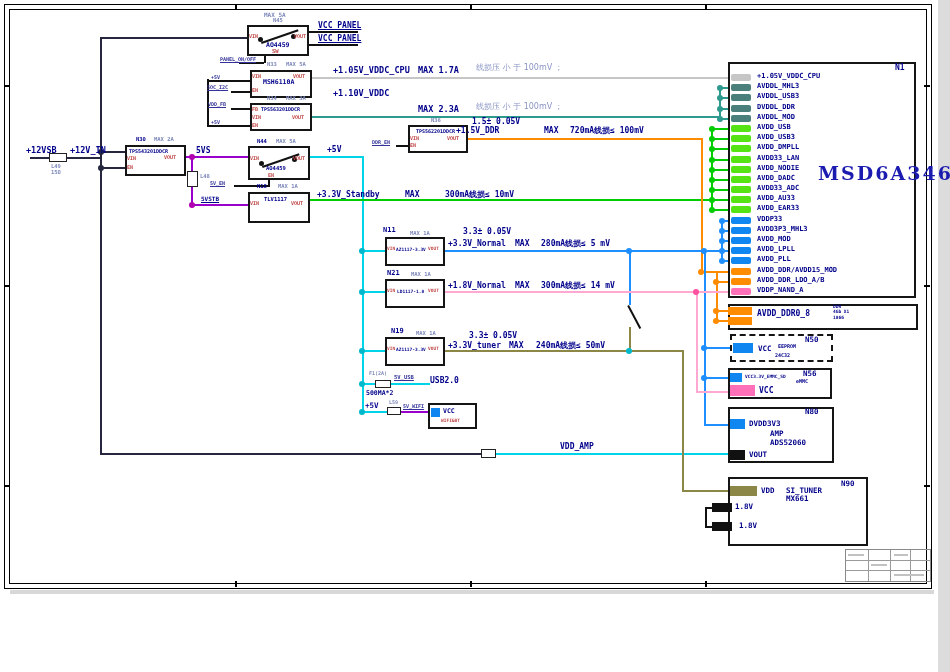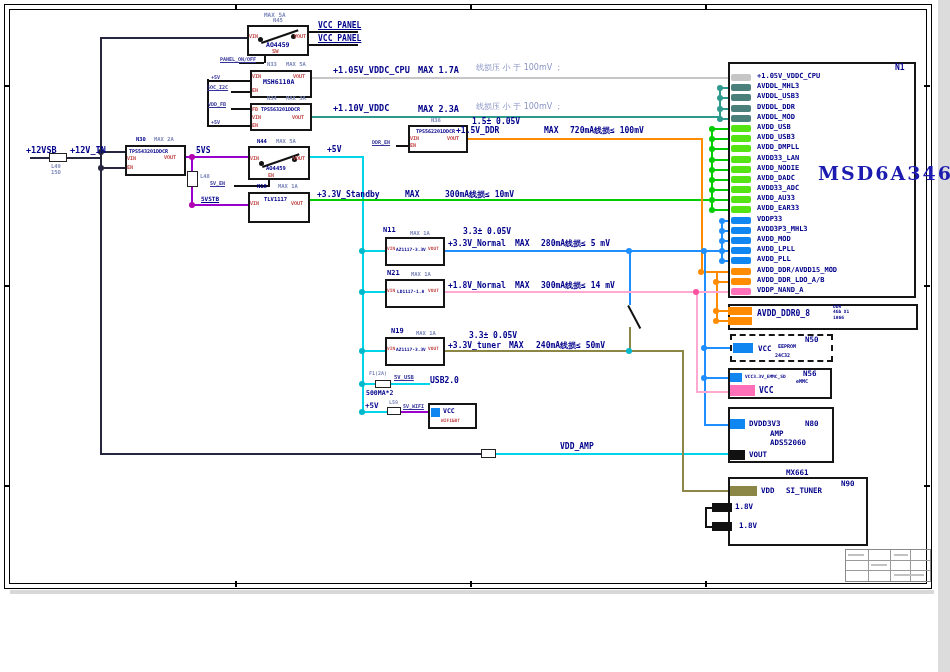--- a/index.html
+++ b/index.html
@@ -259,21 +259,21 @@
   <b class="t s55 gry" style="left:51px;top:170px">15Ω</b>
   <b class="t" style="left:196px;top:147px">5VS</b>
   <b class="t s55 gry" style="left:200px;top:174px">L48</b>
   <b class="t s6 ul" style="left:201px;top:196px">5VSTB</b>
   <b class="t" style="left:327px;top:146px">+5V</b>
 
   <b class="t s85" style="left:333px;top:66px">+1.05V_VDDC_CPU</b>
   <b class="t s85" style="left:418px;top:66px">MAX 1.7A</b>
   <span class="note" style="left:476px;top:64px">线损压 小 于 100mV ；</span>
 
-  <b class="t s85" style="left:333px;top:104px">+1.10V_VDDC</b>
+  <b class="t s85" style="left:333px;top:89px">+1.10V_VDDC</b>
   <b class="t s85" style="left:418px;top:105px">MAX 2.3A</b>
   <span class="note" style="left:476px;top:103px">线损压 小 于 100mV ；</span>
 
   <b class="t" style="left:472px;top:118px">1.5± 0.05V</b>
   <b class="t" style="left:456px;top:127px">+1.5V_DDR</b>
   <b class="t" style="left:544px;top:127px">MAX</b>
   <b class="t" style="left:570px;top:127px">720mA线损≤ 100mV</b>
 
   <b class="t" style="left:317px;top:191px">+3.3V_Standby</b>
   <b class="t" style="left:405px;top:191px">MAX</b>
@@ -325,34 +325,34 @@
 
   <div class="blk bb" style="left:728px;top:368px;width:104px;height:31px"></div>
   <b class="t s75" style="left:803px;top:370px">N56</b>
   <i class="msq" style="left:730px;top:373px;width:12px;height:9px;background:#0f86f0"></i>
   <b class="t s45" style="left:745px;top:375px">VCC3.3V_EMMC_SD</b>
   <b class="t s5" style="left:796px;top:379px">eMMC</b>
   <i class="msq" style="left:730px;top:385px;width:25px;height:11px;background:#ff70b8"></i>
   <b class="t" style="left:759px;top:387px">VCC</b>
 
   <div class="blk bb" style="left:728px;top:407px;width:106px;height:56px"></div>
-  <b class="t s75" style="left:805px;top:420px">N80</b>
+  <b class="t s75" style="left:805px;top:408px">N80</b>
   <i class="msq" style="left:730px;top:419px;width:15px;height:10px;background:#0f86f0"></i>
   <b class="t s75" style="left:749px;top:420px">DVDD3V3</b>
   <b class="t s75" style="left:770px;top:430px">AMP</b>
   <b class="t s75" style="left:770px;top:439px">ADS52060</b>
   <i class="msq" style="left:730px;top:450px;width:15px;height:10px;background:#111"></i>
   <b class="t s75" style="left:749px;top:451px">VOUT</b>
 
   <div class="blk bb" style="left:728px;top:477px;width:140px;height:69px"></div>
   <b class="t s75" style="left:841px;top:480px">N90</b>
   <i class="msq" style="left:730px;top:486px;width:27px;height:10px;background:#8d8747"></i>
   <b class="t s75" style="left:761px;top:487px">VDD</b>
   <b class="t s75" style="left:786px;top:487px">SI_TUNER</b>
-  <b class="t s75" style="left:786px;top:469px">MX661</b>
+  <b class="t s75" style="left:786px;top:495px">MX661</b>
   <i class="msq" style="left:712px;top:503px;width:20px;height:9px;background:#111"></i>
   <b class="t s75" style="left:735px;top:503px">1.8V</b>
   <i class="msq" style="left:712px;top:522px;width:20px;height:9px;background:#111"></i>
   <b class="t s75" style="left:739px;top:522px">1.8V</b>
 
 <i class="pinsq" style="left: 731px; top: 74px; background: rgb(198, 198, 198);"></i>
     <b class="t s7" style="left: 757px; top: 73px;">+1.05V_VDDC_CPU</b>
     <i class="pinsq" style="left: 731px; top: 84px; background: rgb(74, 127, 123);"></i>
     <b class="t s7" style="left: 757px; top: 83px;">AVDDL_MHL3</b>
     <i class="w" style="left: 719px; top: 87px; width: 12px; height: 2px; background: rgb(46, 154, 142);"></i>

